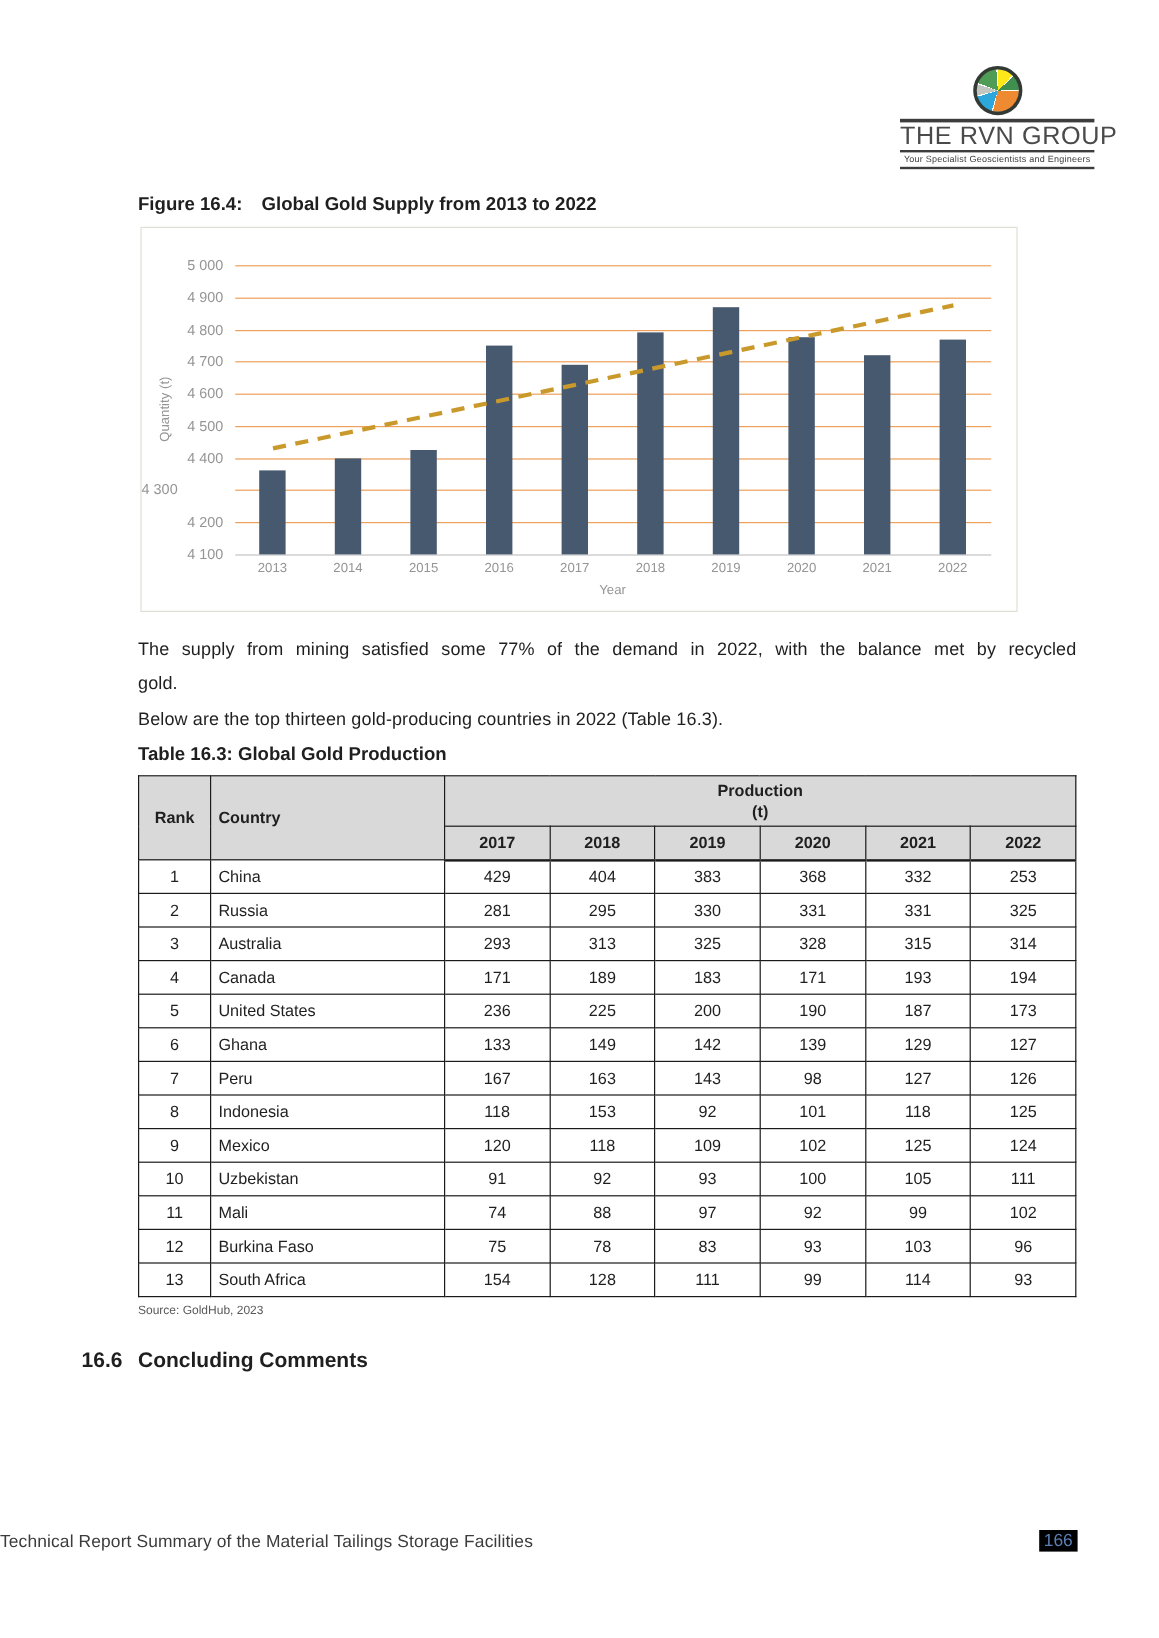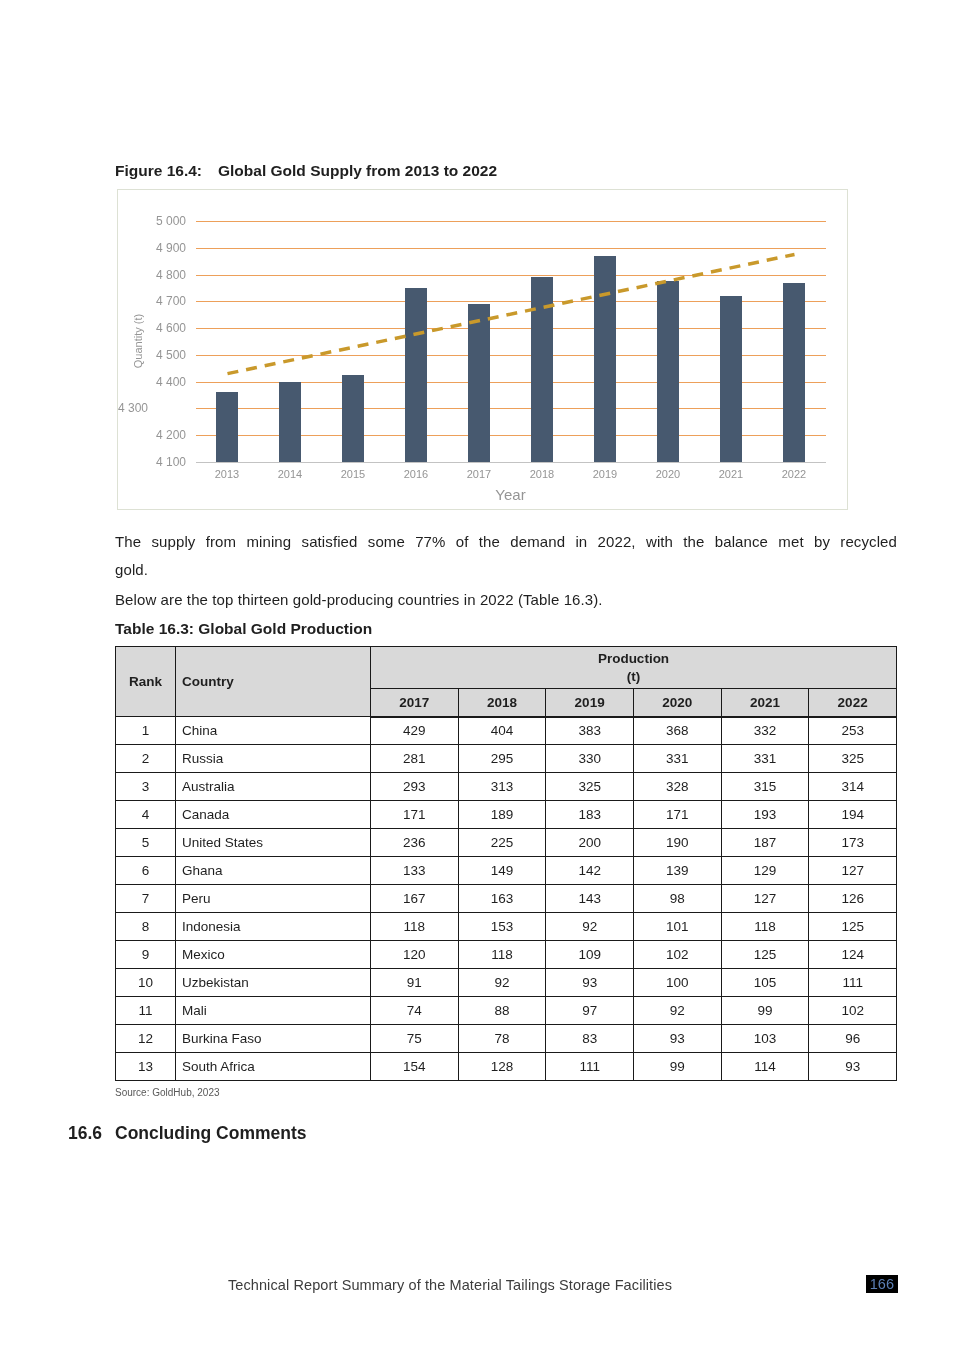--- a/index.html
+++ b/index.html
@@ -30,21 +30,21 @@
   .fig-title .gap { display:inline-block; width:16px; }
 
   
   .chart-frame { position:absolute; left:117px; top:189px; width:731px; height:321px;
     border:1.5px solid #dde1d4; background:#ffffff; }
   .chart-frame .grid { position:absolute; height:1px; background:#eda05a; }
   .chart-frame .grid.axisline { background:#c3c3c3; }
   .chart-frame .bar { position:absolute; background:#47596f; }
   .chart-frame .ytick { position:absolute; font-size:12px; color:#959595; }
   .chart-frame .xtick { position:absolute; font-size:11px; color:#959595; text-align:center; }
-  .chart-frame .xaxis-title { position:absolute; font-size:15px; color:#959595; text-align:center; }
+  .chart-frame .xaxis-title { position:absolute; font-size:11px; color:#959595; text-align:center; }
   .chart-frame .yaxis-title { position:absolute; font-size:11px; color:#959595; white-space:nowrap;
     transform:translate(-50%,-50%) rotate(-90deg); }
   .chart-frame svg.trend { position:absolute; overflow:visible; }
 
   
   .para { position:absolute; left:115px; width:782px; font-size:15px; letter-spacing:0.1px; color:#1f1f1f; }
   .para .jline { height:28px; line-height:28px; text-align:justify; text-align-last:justify; white-space:nowrap; }
   .para .lline { height:28px; line-height:28px; text-align:left; }
 
   
@@ -64,29 +64,37 @@
 
   
   .section-head { position:absolute; top:1123px; left:0; width:966px; font-size:17.5px; font-weight:bold; }
   .section-head .num { position:absolute; left:68px; }
   .section-head .txt { position:absolute; left:115px; }
   .section-body { top:1160px; }
   .section-body .jline { height:27px; line-height:27px; }
 
   
   .footer { position:absolute; top:1277px; left:0; width:966px; height:24px; }
-  .footer-title { position:absolute; left:0; width:900px; text-align:center; font-size:14.5px; color:#3c3c3c; letter-spacing:0.1px; }
+  .footer-title { position:absolute; left:0; width:900px; text-align:left; font-size:14.5px; color:#3c3c3c; letter-spacing:0.1px; }
   .footer-page { position:absolute; right:68px; top:-2px; font-size:14.5px; color:#5b7fb5;
     background:#000000; padding:1px 4px; }
 </style>
 </head>
 <body>
 
 <div class="page">
 
+  <div class="logo">
+    <div class="logo-pie"></div>
+    <div class="logo-rule top"></div>
+    <div class="logo-name">THE RVN GROUP</div>
+    <div class="logo-rule mid"></div>
+    <div class="logo-tagline">Your Specialist Geoscientists and Engineers</div>
+    <div class="logo-rule bot"></div>
+  </div>
 
   <div class="fig-title">
     <span>Figure 16.4:</span><span class="gap"></span><span>Global Gold Supply from 2013 to 2022</span>
   </div>
 
   <div class="chart-frame" id="chart">
     <div class="yaxis-title" style="left:20px; top:151px;">Quantity (t)</div>
     <div class="xaxis-title" id="xaxis-title" style="left: 77.5px; width: 630px; top: 296px;">Year</div>
   <div class="grid axisline" style="left: 77.5px; top: 272px; width: 630px;"></div>
       <div class="ytick" style="left: 0px; width: 68px; text-align: right; top: 265px;">4 100</div>

